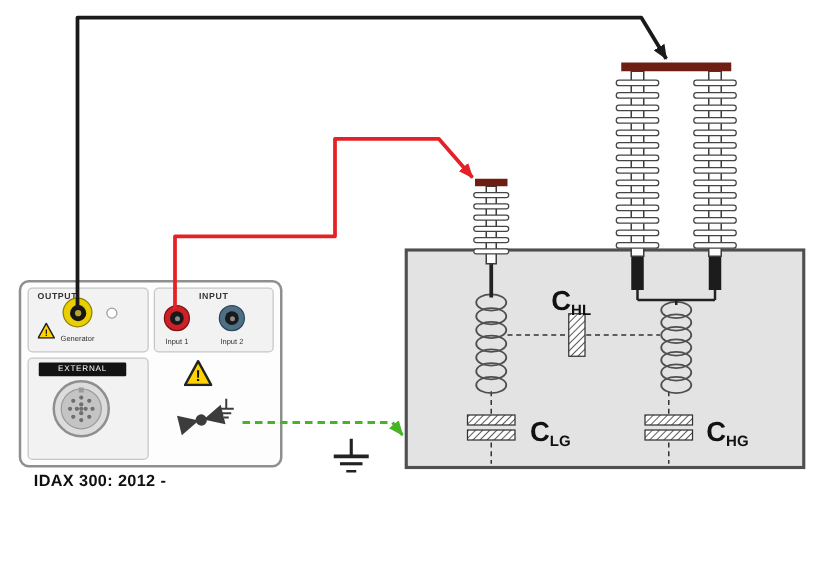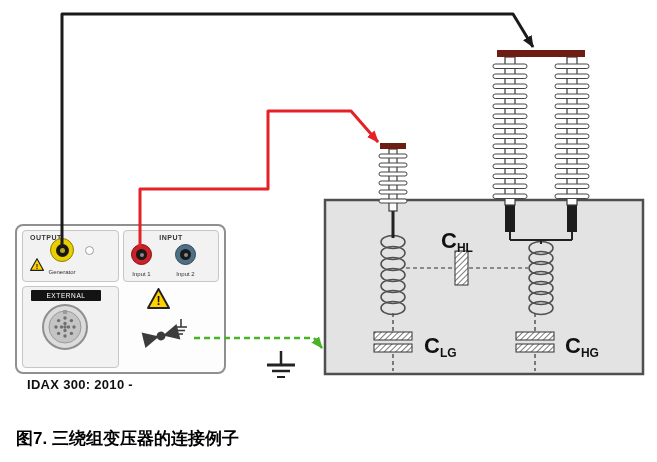--- a/index.html
+++ b/index.html
@@ -134,21 +134,21 @@
         <g stroke="#3c3c3c" stroke-width="1.6">
           <line x1="46" y1="5" x2="46" y2="13"></line>
           <line x1="40" y1="13" x2="52" y2="13"></line>
           <line x1="42" y1="16.5" x2="50" y2="16.5"></line>
           <line x1="44" y1="20" x2="48" y2="20"></line>
         </g>
       </svg>
     </div>
   </div>
 
-  <div class="model-label">IDAX 300: 2010 -</div>
+  <div class="model-label">IDAX 300: 2012 -</div>
 
   <svg class="layer-svg" width="657" height="462" viewBox="0 0 657 462">
     <defs>
       <pattern id="hatch" width="4" height="4" patternUnits="userSpaceOnUse" patternTransform="rotate(45)">
         <rect width="4" height="4" fill="#ffffff"></rect>
         <line x1="0" y1="0" x2="0" y2="4" stroke="#444" stroke-width="1.4"></line>
       </pattern>
       <marker id="mB" viewBox="0 0 12 10" markerWidth="12" markerHeight="10" refX="11" refY="5" orient="auto" markerUnits="userSpaceOnUse">
         <path d="M0,0 L12,5 L0,10 Z" fill="#1a1a1a"></path>
       </marker>
@@ -269,14 +269,13 @@
       <line x1="267" y1="365" x2="295" y2="365" stroke-width="3"></line>
       <line x1="272" y1="371" x2="290" y2="371" stroke-width="2.5"></line>
       <line x1="277" y1="377" x2="285" y2="377" stroke-width="2"></line>
     </g>
 
     <path d="M62 247 L62 14 L513 14 L533 47" fill="none" stroke-width="3" stroke-linejoin="round" marker-end="url(#mB)" stroke="#1a1a1a"></path>
     <path d="M140 247 L140 189 L268 189 L268 111 L351 111 L378 142" fill="none" stroke-width="3" stroke-linejoin="round" marker-end="url(#mR)" stroke="#e32126"></path>
     <path d="M194 338 L314 338 L322 348" fill="none" stroke-width="2.4" stroke-dasharray="6 4" marker-end="url(#mG)" stroke="#46b424"></path>
   </svg>
 
-  <div class="caption">图7. 三绕组变压器的连接例子</div>
 </div>
 
 </body></html>

